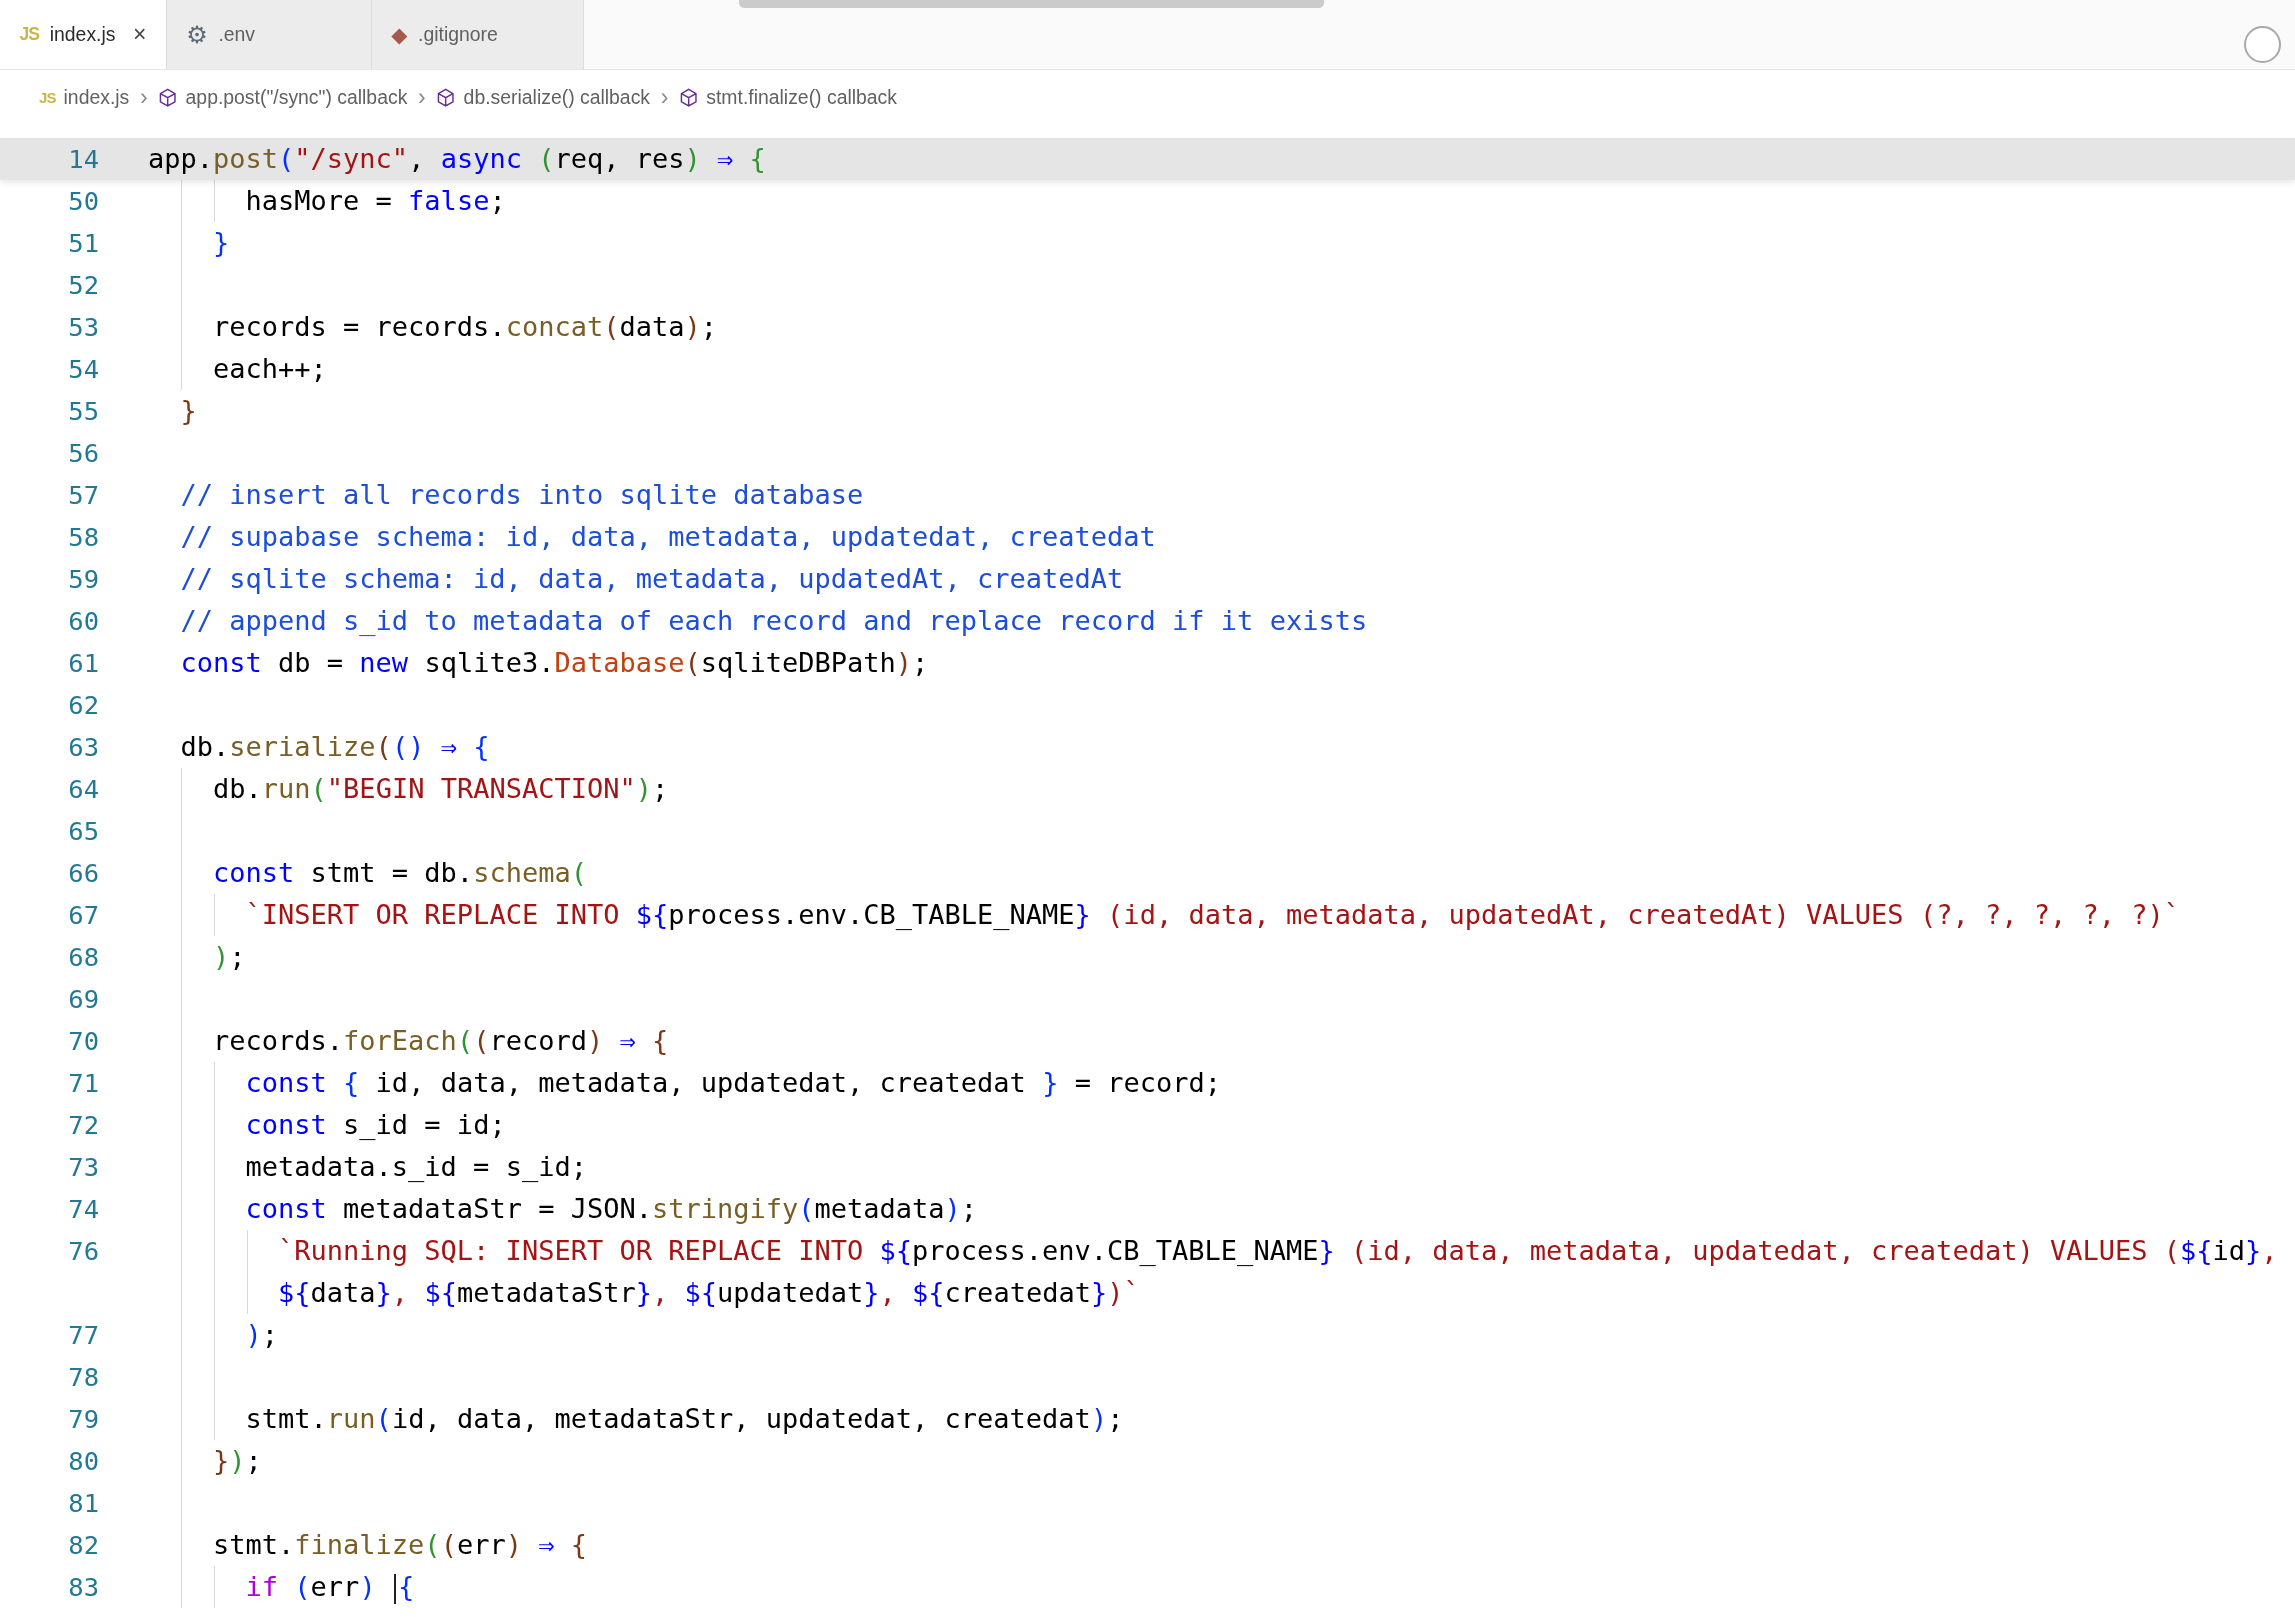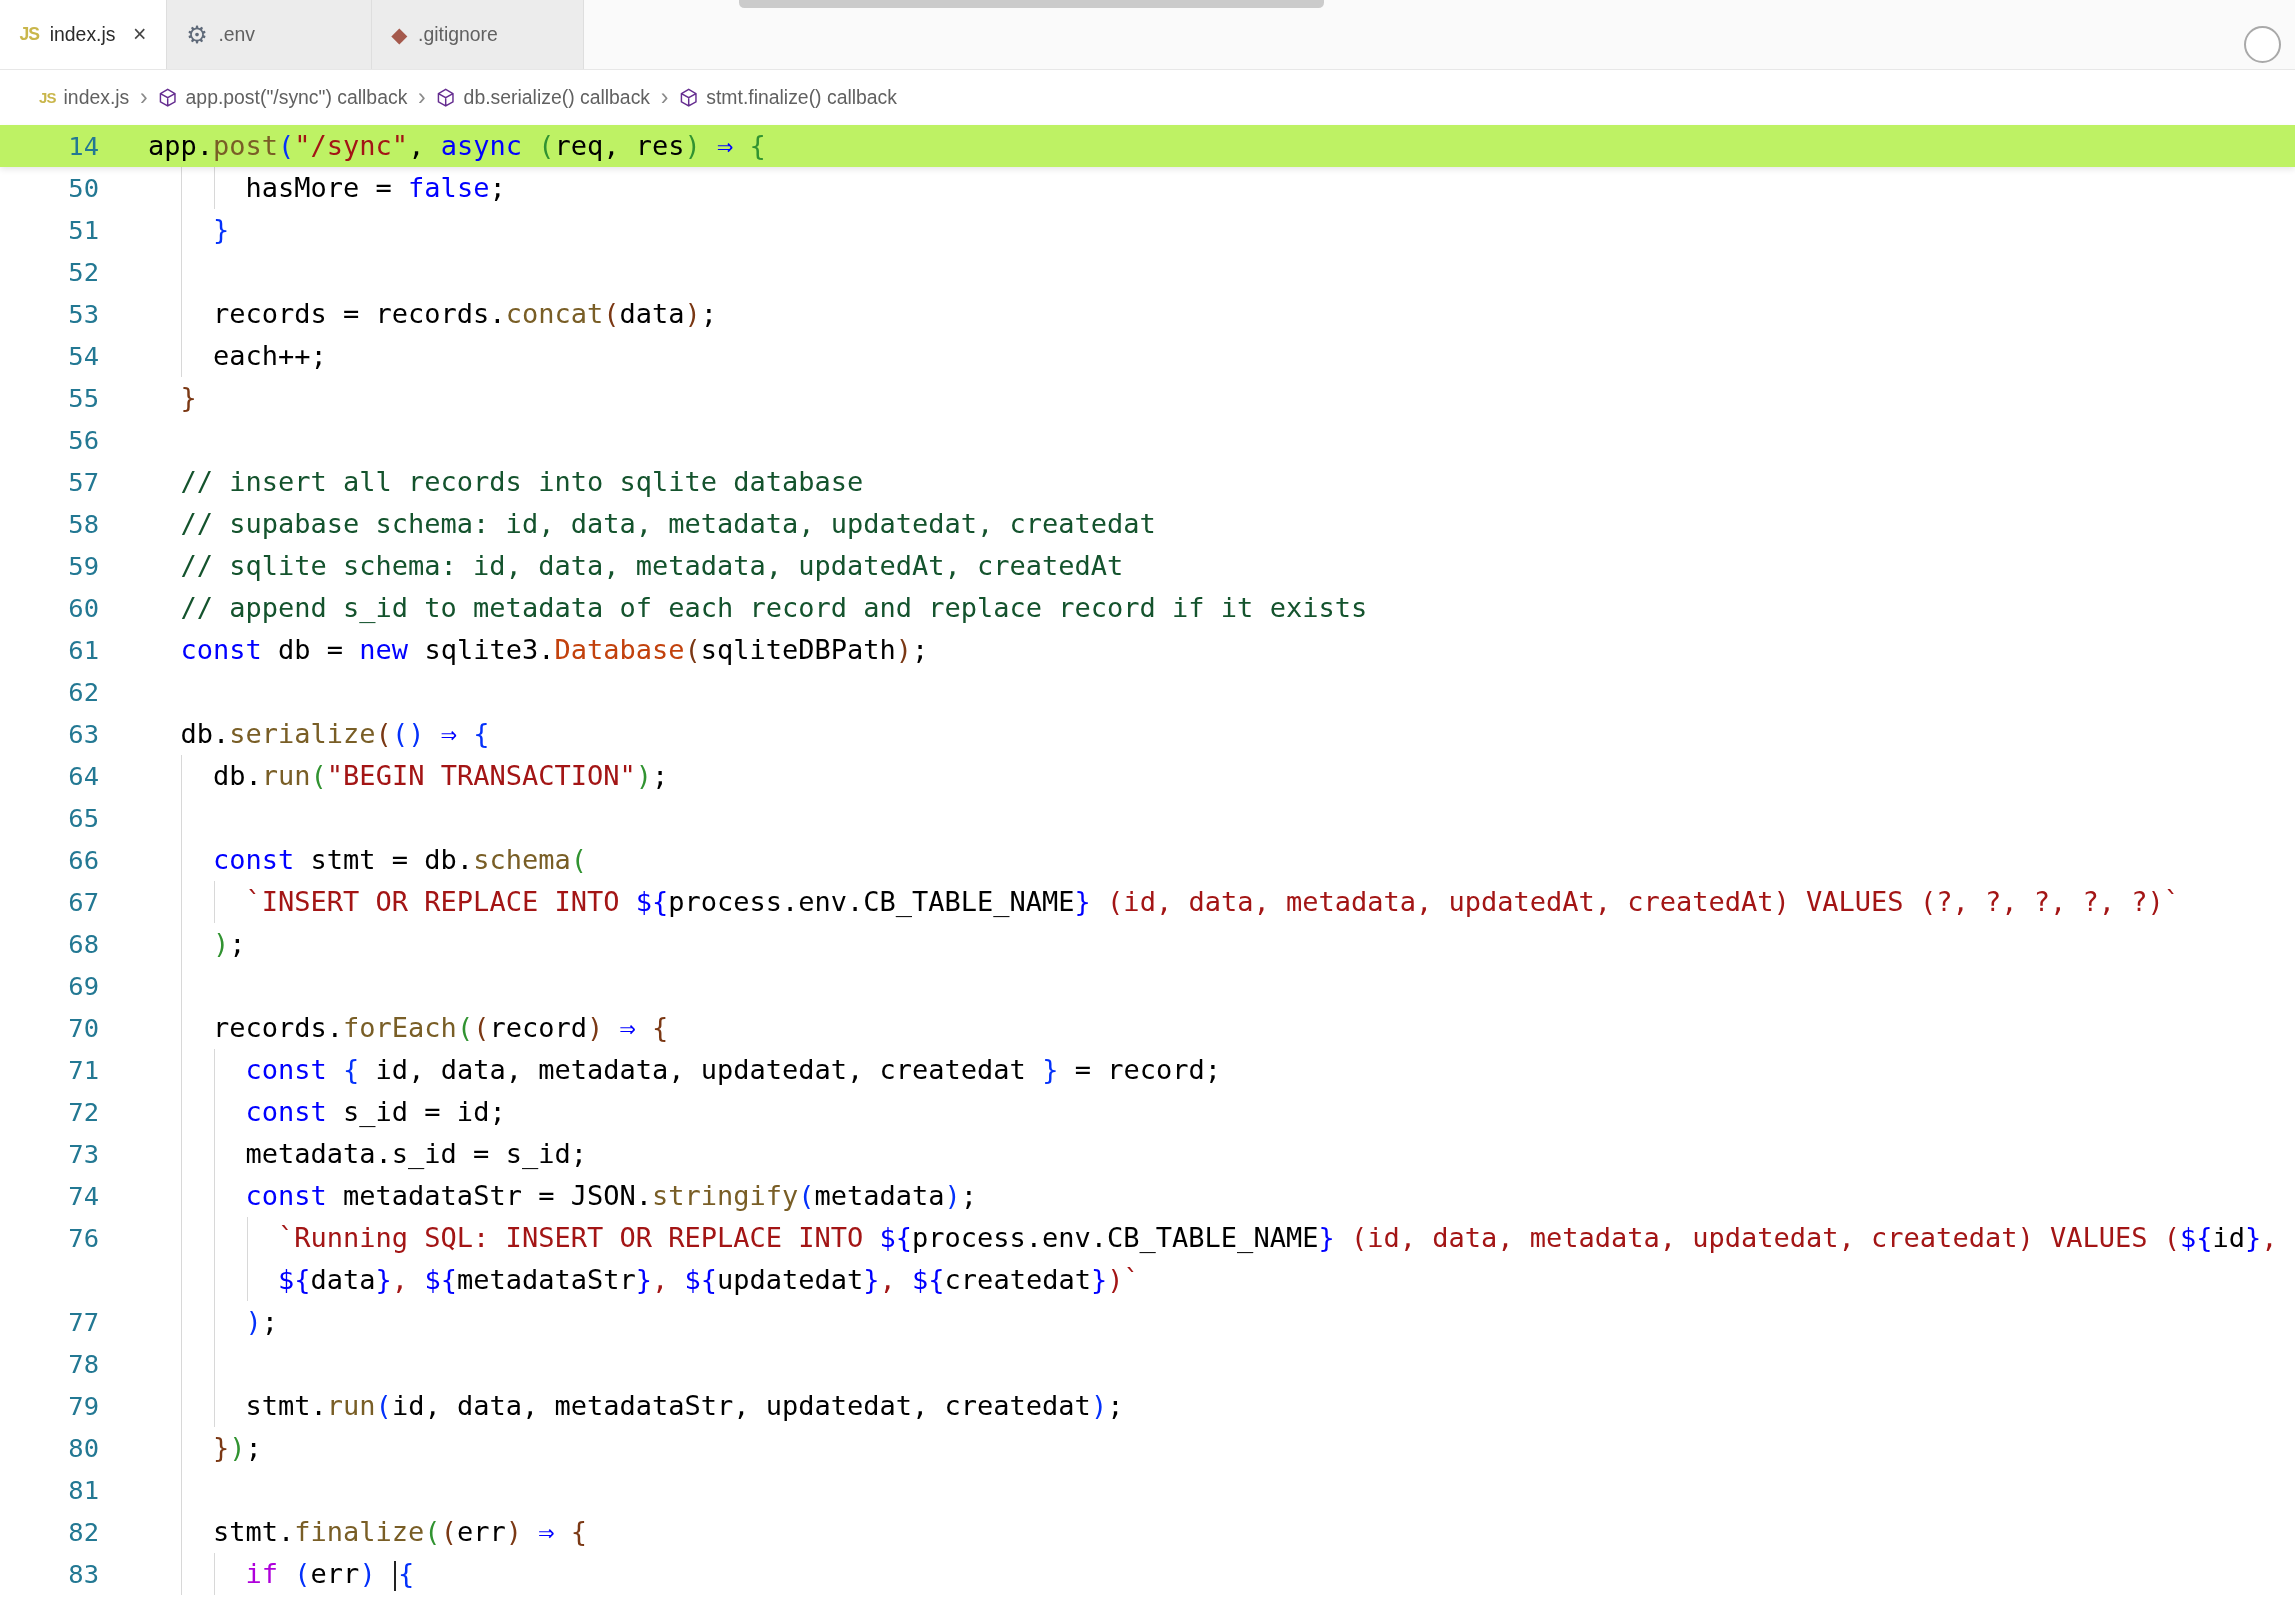--- a/index.html
+++ b/index.html
@@ -20,31 +20,31 @@
   .diamond-glyph{font-size:21px;color:#a5594c;}
   .close-x{font-size:23px;color:#474747;margin-left:7px;line-height:1;}
 
   
   .bc{height:55px;display:flex;align-items:center;padding-left:39px;background:#ffffff;font-size:19.4px;color:#616161;}
   .crumb{display:flex;align-items:center;gap:8px;white-space:nowrap;}
   .sep{color:#8a8a8a;font-size:23px;margin:0 10.6px;line-height:1;}
   .cube{width:19.4px;height:19.4px;flex:none;}
 
   
-  #sticky{position:relative;z-index:3;background:#bef264;box-shadow:0 2.6px 6.2px rgba(0,0,0,0.10);}
+  #sticky{position:relative;z-index:3;background:#e5e5e5;box-shadow:0 2.6px 6.2px rgba(0,0,0,0.10);margin-top:13px;}
   .row{display:flex;height:42px;line-height:42px;font-family:"DejaVu Sans Mono",monospace;font-size:27px;}
   .ln{width:99px;flex:none;text-align:right;color:#237893;font-size:25.5px;user-select:none;}
   .code{position:relative;margin-left:49px;white-space:pre;flex:1;}
   .guide{position:absolute;top:0;bottom:0;width:0.9px;background:#d8d8d8;}
   .cursor{display:inline-block;width:2.6px;height:30px;background:#222;vertical-align:middle;margin:0 1.8px;}
 
   .tok-d{color:#000000;}
   .tok-k{color:#0000ff;}
   .tok-s{color:#a31515;}
-  .tok-c{color:#14532d;}
+  .tok-c{color:#1d4ed8;}
   .tok-m{color:#795e26;}
   .tok-cl{color:#c2410c;}
   .tok-ctl{color:#af00db;}
   .tok-b1{color:#0431fa;}
   .tok-b2{color:#319331;}
   .tok-b3{color:#7b3814;}
   .squig{text-decoration-style:wavy;text-decoration-color:#2299b0;text-decoration-thickness:1.8px;text-underline-offset:6.2px;}
 </style>
 </head>
 <body>

